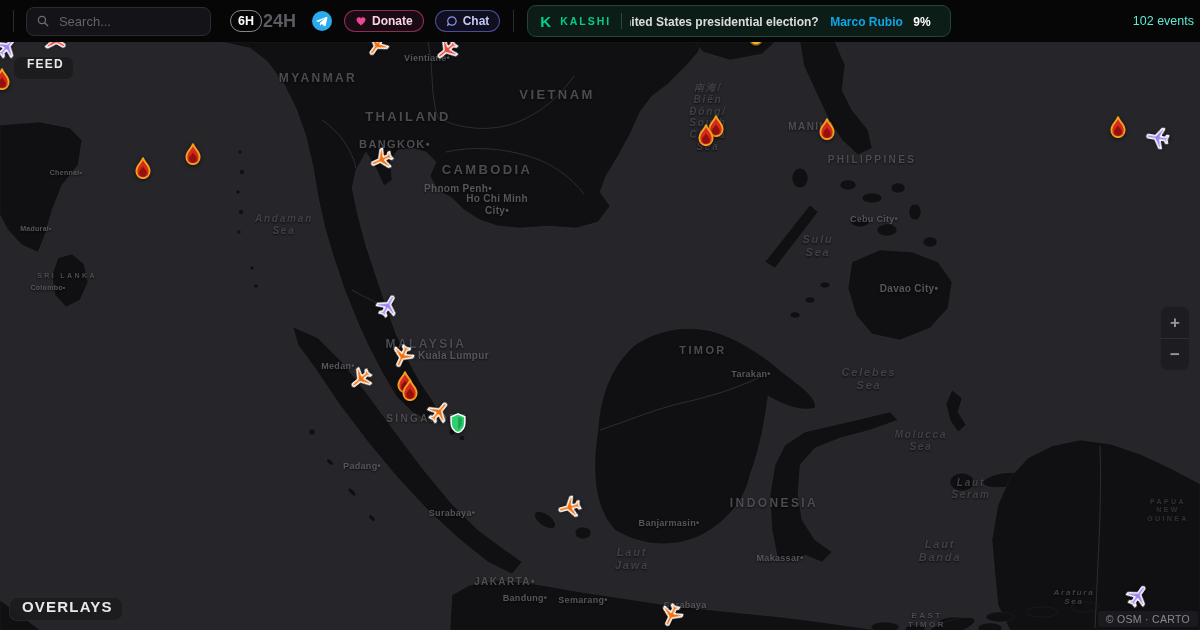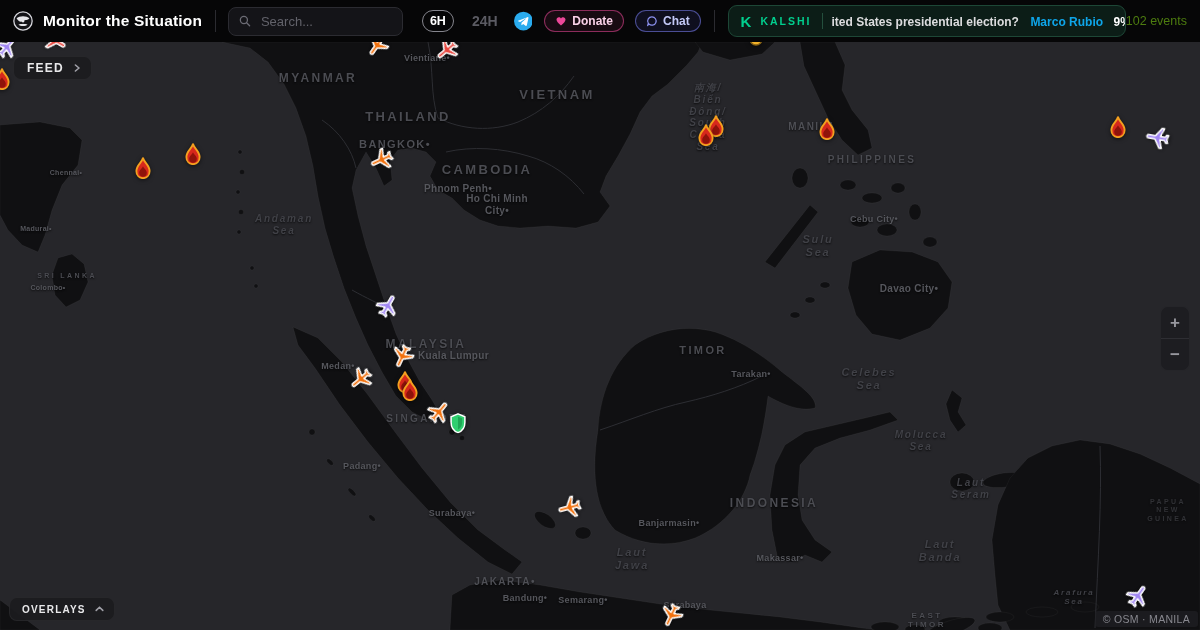--- a/index.html
+++ b/index.html
@@ -24,65 +24,65 @@
   }
   .search input{
     background:transparent;border:none;outline:none;color:#d0d0d5;
     font-size:13px;width:100%;font-family:"Liberation Sans",sans-serif;
   }
   .search input::placeholder{color:#62626a;}
   .time-active{
     margin-left:19px;color:#fff;font-size:12.5px;font-weight:700;
     border:1.5px solid #85858d;border-radius:11px;padding:3px 7px;cursor:pointer;
   }
-  .time-inactive{margin-left:18px;color:#5b5b63;font-size:14px;font-weight:600;cursor:pointer;}
+  .time-inactive{margin-left:1px;color:#5b5b63;font-size:18px;font-weight:600;cursor:pointer;}
   .tg{margin-left:16px;width:20px;height:20px;cursor:pointer;}
   .pill{
     display:flex;align-items:center;gap:5px;border-radius:999px;
     padding:3px 10px;font-size:12px;font-weight:600;cursor:pointer;white-space:nowrap;
   }
   .donate{margin-left:12px;border:1px solid rgba(236,72,153,.55);background:rgba(236,72,153,.08);color:#fad1e8;}
   .chat{margin-left:11px;border:1px solid rgba(124,130,246,.55);background:rgba(99,102,241,.10);color:#c3c8f7;}
   .kalshi{
     margin-left:13px;width:424px;height:32px;border-radius:9px;box-sizing:border-box;
     background:#0c1d17;border:1px solid #1d4736;display:flex;align-items:center;
     padding:0 0 0 12px;overflow:hidden;cursor:pointer;
   }
   .k-logo{color:#00cf8e;font-size:15px;font-weight:700;}
   .k-brand{color:#00cf8e;font-size:10.5px;font-weight:700;letter-spacing:2px;margin-left:9px;}
   .k-div{width:1px;height:16px;background:#244f3d;margin-left:10px;flex:0 0 auto;}
   .k-viewport{flex:1;overflow:hidden;margin-left:8px;}
   .k-track{white-space:nowrap;margin-left:-15px;display:inline-block;}
   .k-q{color:#dcdcde;font-size:12px;font-weight:600;}
   .k-outcome{color:#0ea5e9;font-size:12px;font-weight:700;margin-left:7px;}
   .k-pct{color:#fff;font-size:12px;font-weight:700;margin-left:6px;}
-  .events{margin-left:auto;margin-right:13px;color:#4d7c0f;font-size:12.5px;white-space:nowrap;}
+  .events{margin-left:auto;margin-right:6px;color:#5eead4;font-size:12.5px;white-space:nowrap;}
   
   .map{position:absolute;top:42px;left:0;width:1200px;height:588px;overflow:hidden;background:#26262a;z-index:1;}
   .layer{position:absolute;top:0;left:0;width:1200px;height:630px;pointer-events:none;}
   #label-layer{z-index:5;}
   #marker-layer{z-index:6;}
   .map-label{
     position:absolute;transform:translate(-50%,-50%);white-space:pre-line;text-align:center;
     pointer-events:none;text-shadow:0 1px 2px rgba(0,0,0,.7);line-height:1.18;
   }
   .country{color:#4b4c52;font-weight:700;letter-spacing:2.4px;}
   .faint{opacity:.55;}
   .citycaps{color:#4e4f55;font-weight:700;letter-spacing:1.4px;}
   .city{color:#56575d;font-weight:700;letter-spacing:.3px;}
   .sea{color:#404147;font-style:italic;font-weight:700;letter-spacing:1.8px;}
   .marker{position:absolute;pointer-events:auto;cursor:pointer;filter:drop-shadow(0 1px 2px rgba(0,0,0,.55));}
   
   .panel-btn{
     position:absolute;display:flex;align-items:center;gap:8px;z-index:30;cursor:pointer;
     background:rgba(27,27,31,.95);border:1px solid rgba(255,255,255,.05);border-radius:8px;
-    color:#e8e8ea;font-weight:700;letter-spacing:1.2px;box-sizing:border-box;
+    color:#e8e8ea;font-weight:700;letter-spacing:1.2px;box-sizing:border-box;flex-direction:column;
   }
   .feed{left:13px;top:56px;height:24px;padding:0 9px 0 13px;font-size:12px;}
-  .overlays{left:9px;top:597px;height:24px;padding:0 9px 0 12px;font-size:10px;}
+  .overlays{left:9px;top:597px;height:24px;padding:0 9px 0 12px;font-size:15px;}
   .zoomctl{
     position:absolute;right:10px;top:306px;width:28px;background:#1d1d21;
     border-radius:8px;z-index:30;overflow:hidden;border:1px solid rgba(255,255,255,.04);
   }
   .zoom-btn{
     width:28px;height:31px;display:flex;align-items:center;justify-content:center;
     color:#97979e;font-size:17px;font-weight:700;cursor:pointer;
   }
   .zoom-sep{height:1px;background:#2e2e33;}
   .attribution{
@@ -319,29 +319,20 @@
       </svg></div>
     <div class="marker" style="left: 672px; top: 614px; transform: translate(-50%, -50%) rotate(205deg);"><svg width="25" height="25" viewBox="0 0 24 24">
         <path d="M21.6 15.6 L13.6 10.1 V3.9 C13.6 2.9 12.9 2.1 12 2.1 C11.1 2.1 10.4 2.9 10.4 3.9 V10.1 L2.4 15.6 V17.7 L10.4 15 V19.5 L8.2 21.1 V22.7 L12 21.7 L15.8 22.7 V21.1 L13.6 19.5 V15 L21.6 17.7 Z" fill="#f2700c" stroke="#ffffff" stroke-width="1.5" stroke-linejoin="round"></path>
       </svg></div>
     <div class="marker" style="left: 1137px; top: 597px; transform: translate(-50%, -50%) rotate(35deg);"><svg width="25" height="25" viewBox="0 0 24 24">
         <path d="M21.6 15.6 L13.6 10.1 V3.9 C13.6 2.9 12.9 2.1 12 2.1 C11.1 2.1 10.4 2.9 10.4 3.9 V10.1 L2.4 15.6 V17.7 L10.4 15 V19.5 L8.2 21.1 V22.7 L12 21.7 L15.8 22.7 V21.1 L13.6 19.5 V15 L21.6 17.7 Z" fill="#a186f2" stroke="#ffffff" stroke-width="1.5" stroke-linejoin="round"></path>
       </svg></div>
   </div>
 
 <div class="header">
-  <div class="brand">
-    <svg class="logo" viewBox="0 0 24 24">
-      <circle cx="12" cy="12" r="10" fill="#131317" stroke="#d6d6dc" stroke-width="1.4"></circle>
-      <path d="M5,9 C8,6 16,6 19,9 C17,12 15,10 12,12 C9,14 7,12 5,9 Z" fill="#e6e6ea"></path>
-      <path d="M7,16 C9,18 15,18 17,16 C15,14.5 13,16 12,15 C11,16 9,14.5 7,16 Z" fill="#e6e6ea"></path>
-      <circle cx="12" cy="12" r="1.6" fill="#e6e6ea"></circle>
-    </svg>
-    <span class="title">Monitor the Situation</span>
-  </div>
   <div class="vdiv"></div>
   <div class="search">
     <svg width="14" height="14" viewBox="0 0 14 14">
       <circle cx="5.8" cy="5.8" r="4.2" fill="none" stroke="#6c6c75" stroke-width="1.5"></circle>
       <line x1="9" y1="9" x2="12.6" y2="12.6" stroke="#6c6c75" stroke-width="1.5" stroke-linecap="round"></line>
     </svg>
     <input type="text" placeholder="Search..." style="">
   </div>
   <div class="time-active">6H</div>
   <div class="time-inactive">24H</div>
@@ -392,13 +383,13 @@
     <polyline points="2.2,6.4 5.5,3.2 8.8,6.4" fill="none" stroke="#a0a0a8" stroke-width="1.6" stroke-linecap="round" stroke-linejoin="round"></polyline>
   </svg>
 </div>
 
 <div class="zoomctl">
   <div class="zoom-btn">+</div>
   <div class="zoom-sep"></div>
   <div class="zoom-btn">−</div>
 </div>
 
-<div class="attribution">© OSM · MANILA</div>
+<div class="attribution">© OSM · CARTO</div>
 
 </body></html>

